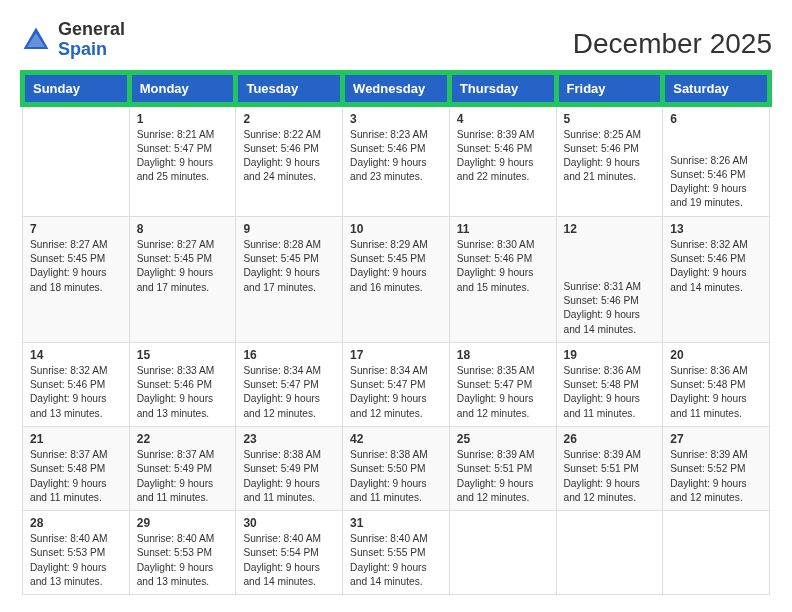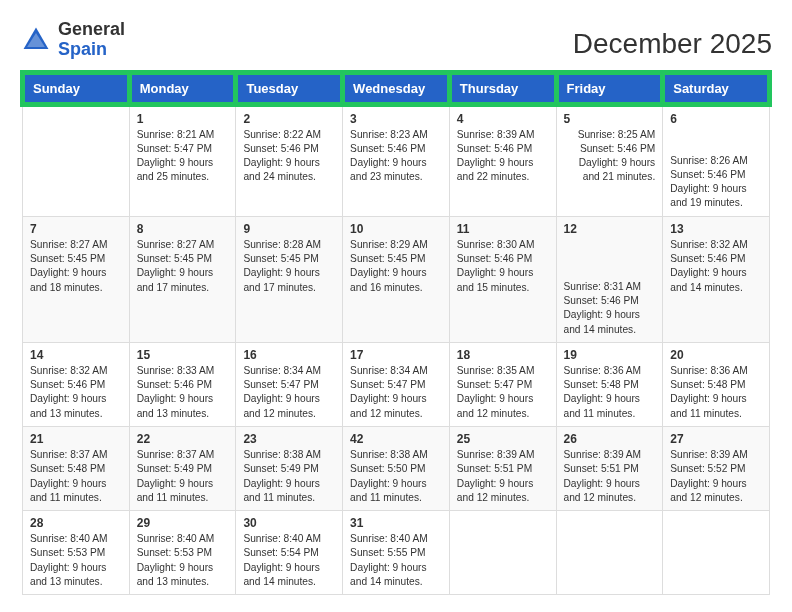--- a/index.html
+++ b/index.html
@@ -142,21 +142,21 @@
         </td>
         <td>
           <div class="day-number">4</div>
           <div class="cell-content" style="white-space: pre-line;">Sunrise: 8:39 AM
 Sunset: 5:46 PM
 Daylight: 9 hours
 and 22 minutes.</div>
         </td>
         <td>
           <div class="day-number">5</div>
-          <div class="cell-content" style="white-space: pre-line; text-align: right;">Sunrise: 8:25 AM
+          <div class="cell-content" style="white-space: pre-line;">Sunrise: 8:25 AM
 Sunset: 5:46 PM
 Daylight: 9 hours
 and 21 minutes.</div>
         </td>
         <td>
           <div class="day-number">6</div>
           <div class="cell-content" style="white-space: pre-line; margin-top: 28px;">Sunrise: 8:26 AM
 Sunset: 5:46 PM
 Daylight: 9 hours
 and 19 minutes.</div>

